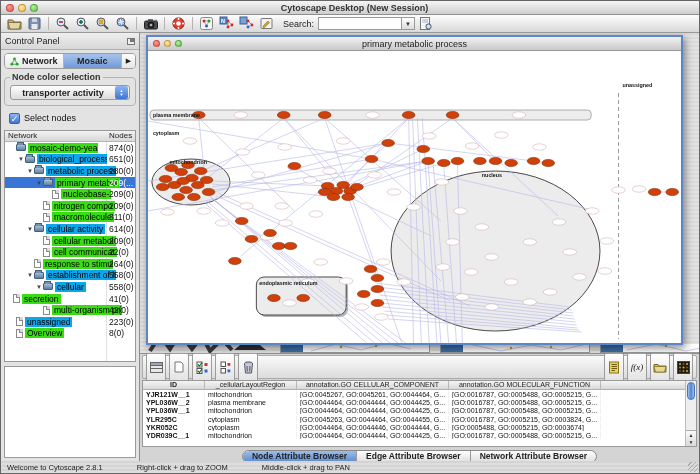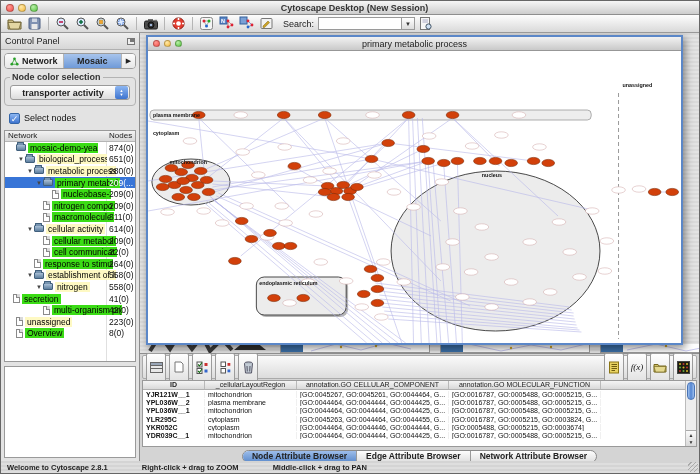--- a/index.html
+++ b/index.html
@@ -65,21 +65,21 @@
   .tree-row.sel { background:#3875d7; }
   .tree-row.sel .tnodes { color:#fff; }
   .expander { width:8px; flex:0 0 8px; font-size:6px; color:#444; text-align:center; }
   .ticon { flex:0 0 auto; margin-right:2px; }
   .folder-glyph { display:inline-block; width:10px; height:7px; background:linear-gradient(#a9bfd6,#5d7f9f); border:1px solid #41607d; border-radius:1px; position:relative; }
   .folder-glyph::before { content:""; position:absolute; top:-3px; left:0; width:5px; height:2px; background:#7694b1; border:1px solid #41607d; border-bottom:none; border-radius:1px 1px 0 0; }
   .file-glyph { display:inline-block; width:7px; height:9px; background:#fff; border:1px solid #8a8a8a; position:relative; }
   .file-glyph::after { content:""; position:absolute; right:-1px; top:-1px; width:3px; height:3px; background:#d9d9d9; border-left:1px solid #8a8a8a; border-bottom:1px solid #8a8a8a; }
   .tlabel { padding:0 2px; max-width:70px; overflow:hidden; color:#000; }
   .tlabel.green { background:#3bdc15; }
-  .tlabel.red { background:#fef9c3; }
+  .tlabel.red { background:#0ea5e9; }
   .tnodes { position:absolute; left:104px; color:#111; }
 
   .birdseye { flex:1; margin:4px 3px 3px 3px; border:1px solid #9a9a9a; background:#fff; }
 
   
   .right { flex:1; min-width:0; display:flex; flex-direction:column; }
   .desktop { height:320px; flex:0 0 320px; position:relative; overflow:hidden;
     background:repeating-linear-gradient(0deg,#e3e3e3 0 2px,#dadada 2px 4px); }
 
   .strip { position:absolute; left:0; right:0; bottom:0; height:9px; overflow:hidden; }
@@ -397,21 +397,21 @@
             </div>
             <div class="tree-row" style="padding-left: 21px;">
               <span class="expander">▼</span>
               <span class="ticon folder-glyph"></span>
               <span class="tlabel red">establishment of lo</span>
               <span class="tnodes">558(0)</span>
             </div>
             <div class="tree-row" style="padding-left: 30px;">
               <span class="expander">▼</span>
               <span class="ticon folder-glyph"></span>
-              <span class="tlabel red">nitrogen</span>
+              <span class="tlabel red">cellular</span>
               <span class="tnodes">558(0)</span>
             </div>
             <div class="tree-row" style="">
               <span class="expander"></span>
               <span class="ticon file-glyph"></span>
               <span class="tlabel green">secretion</span>
               <span class="tnodes">41(0)</span>
             </div>
             <div class="tree-row" style="padding-left: 30px;">
               <span class="expander"></span>
@@ -807,20 +807,20 @@
         <div class="segmented" id="seg">
             <span class="segment selected">Node Attribute Browser</span>
             <span class="segment">Edge Attribute Browser</span>
             <span class="segment">Network Attribute Browser</span>
           </div>
       </div>
     </div>
   </div>
 
   <div class="statusbar">
-    <span id="status-items" style="display:flex;font-weight:bold;">
+    <span id="status-items" style="display:flex;">
         <span class="status-item">Welcome to Cytoscape 2.8.1</span>
         <span class="status-item">Right-click + drag to ZOOM</span>
         <span class="status-item">Middle-click + drag to PAN</span>
       </span>
     <span class="grip"></span>
   </div>
 </div>
 
 </body></html>

